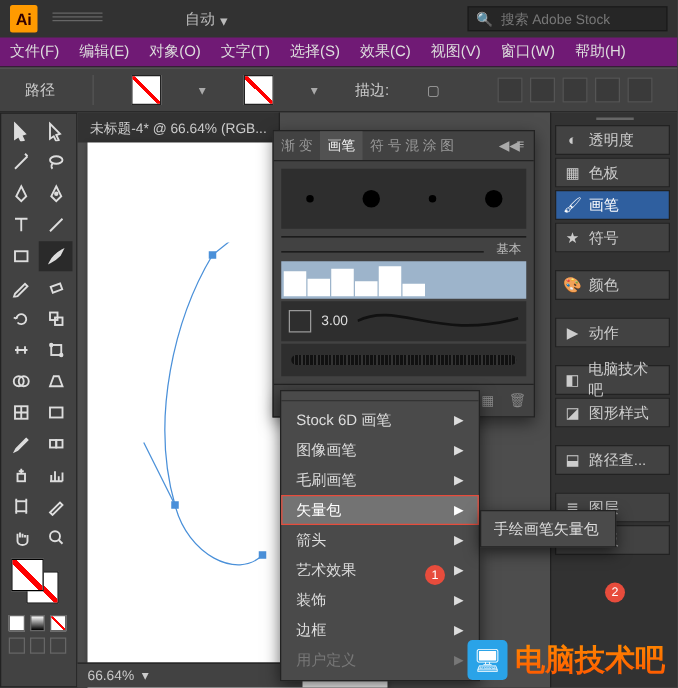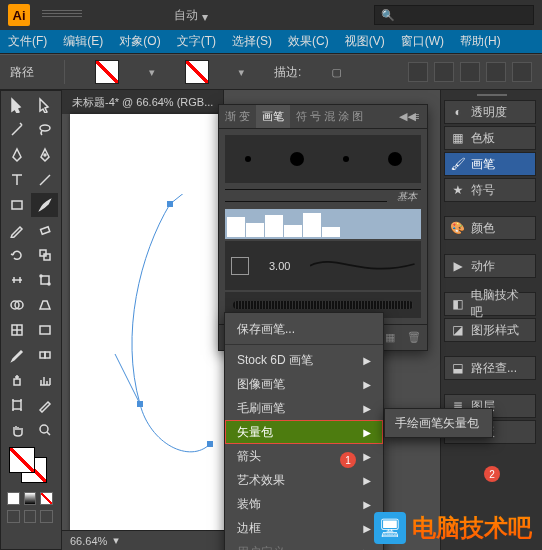--- a/index.html
+++ b/index.html
@@ -3,29 +3,29 @@
 <meta charset="utf-8">
 <style>
 * { margin:0; padding:0; box-sizing:border-box; font-family:"Microsoft YaHei",sans-serif; user-select:none; }
 body { background:#323232; width:542px; height:550px; overflow:hidden; position:relative; color:#ccc; font-size:11px; }
 
 
 .topbar { height:30px; background:#323232; display:flex; align-items:center; padding:0 8px; gap:12px; }
 .ai-logo { width:22px; height:22px; background:#ff9a00; color:#330000; font-weight:bold; font-size:13px; display:flex; align-items:center; justify-content:center; border-radius:2px; }
 .top-dashes { width:40px; height:10px; display:flex; flex-direction:column; gap:2px; }
 .top-dashes span { height:1px; background:#666; }
-.top-auto { margin-left:80px; display:flex; align-items:flex-end; gap:4px; color:#bbb; font-size:12px; }
+.top-auto { margin-left:54px; display:flex; align-items:flex-end; gap:4px; color:#bbb; font-size:12px; }
 .search { margin-left:auto; background:#262626; border:1px solid #1a1a1a; height:20px; width:160px; display:flex; align-items:center; padding:0 6px; color:#777; font-size:11px; gap:6px; }
 
 
-.menubar { height:24px; background:#0369a1; display:flex; align-items:center; gap:16px; padding:0 8px; color:#ddd; font-size:12px; border-bottom:1px solid #222; }
+.menubar { height:24px; background:#701a75; display:flex; align-items:center; gap:16px; padding:0 8px; color:#ddd; font-size:12px; border-bottom:1px solid #222; }
 .menubar span { cursor:default; }
 
 
-.optbar { height:36px; background:#424242; border-top:1px solid #555; border-bottom:1px solid #222; display:flex; align-items:center; padding:0 10px; gap:30px; }
+.optbar { height:36px; background:#424242; border-top:1px solid #555; border-bottom:1px solid #222; display:flex; align-items:center; padding:0 20px; gap:30px; }
 .optbar .label { color:#ccc; font-size:12px; }
 .swatch-none { width:24px; height:24px; background:#fff; position:relative; border:1px solid #222; }
 .swatch-none::after { content:""; position:absolute; left:0; top:0; right:0; bottom:0; background:linear-gradient(to top right, transparent 45%, red 45%, red 55%, transparent 55%); }
 .opt-sep { width:1px; height:24px; background:#555; }
 .opt-icons { margin-left:auto; display:flex; gap:6px; }
 .opt-icons .ico { width:20px; height:20px; background:#3a3a3a; border:1px solid #555; }
 
 
 .main { position:absolute; top:90px; left:0; right:0; bottom:0; display:flex; }
 
@@ -52,39 +52,39 @@
 
 .brushpanel { position:absolute; left:218px; top:104px; width:210px; background:#424242; border:1px solid #222; box-shadow:0 4px 12px rgba(0,0,0,0.5); z-index:5; }
 .bp-tabs { height:24px; display:flex; align-items:center; font-size:11px; color:#999; border-bottom:1px solid #222; }
 .bp-tabs .t { padding:0 6px; height:100%; display:flex; align-items:center; }
 .bp-tabs .t.act { background:#525252; color:#eee; }
 .bp-tabs .gap { flex:1; }
 .bp-tabs .mini-ico { width:14px; height:14px; color:#aaa; }
 .bp-row1 { height:48px; background:#2e2e2e; margin:6px; display:flex; align-items:center; justify-content:space-around; }
 .bp-row1 .dot { width:6px; height:6px; background:#000; border-radius:50%; }
 .bp-row1 .dot.big { width:14px; height:14px; }
-.bp-basic { height:18px; margin:0 6px; border-top:1px solid #111; display:flex; align-items:flex-start; justify-content:flex-end; color:#bbb; font-size:10px; padding-right:4px; position:relative;font-style:italic;}
+.bp-basic { height:18px; margin:0 6px; border-top:1px solid #111; display:flex; align-items:center; justify-content:flex-end; color:#bbb; font-size:10px; padding-right:4px; position:relative;}
 .bp-basic::before { content:""; position:absolute; left:0; right:34px; top:11px; height:1px; background:#111; }
 .bp-cal { height:30px; margin:2px 6px; background:#9db4cb; display:flex; align-items:flex-end; padding:2px; gap:1px; }
 .bp-cal span { background:#fff; width:18px; }
-.bp-stroke { height:49px; margin:0 6px; background:#2e2e2e; display:flex; align-items:center; gap:20px; padding:0 6px; }
+.bp-stroke { height:32px; margin:0 6px; background:#2e2e2e; display:flex; align-items:center; gap:8px; padding:0 6px; }
 .bp-stroke .sq { width:18px; height:18px; border:1px solid #999; }
 .bp-stroke .num { color:#ddd; font-size:11px; }
 .bp-stroke .wave { flex:1; }
 .bp-tex { height:26px; margin:2px 6px 6px; background:#2e2e2e; display:flex; align-items:center; justify-content:center; }
 .bp-tex .tex { width:180px; height:8px; background:repeating-linear-gradient(90deg,#111 0 2px,#333 2px 3px); border-radius:4px; }
 .bp-foot { height:26px; border-top:1px solid #222; display:flex; align-items:center; padding:0 6px; gap:8px; color:#888; }
 .bp-foot .gap { flex:1; }
 .bp-foot .fico { width:14px; height:14px; }
 
 
 .ctxmenu { position:absolute; left:224px; top:312px; width:160px; background:#4a4a4a; border:1px solid #222; box-shadow:0 4px 12px rgba(0,0,0,0.6); z-index:10; padding:4px 0; }
 .ctxmenu .item { height:24px; display:flex; align-items:center; padding:0 12px; color:#ddd; font-size:12px; justify-content:space-between; }
 .ctxmenu .item.dis { color:#777; }
-.ctxmenu .item.hl { background:#4d7c0f; color:#fff; outline:1px solid #e74c3c; outline-offset:-1px;gap:48px; }
+.ctxmenu .item.hl { background:#737373; color:#fff; outline:1px solid #e74c3c; outline-offset:-1px;gap:48px; }
 .ctxmenu .sep { height:1px; background:#333; margin:3px 0; }
 .ctxmenu .arrow { font-size:10px; }
 .badge { position:absolute; width:16px; height:16px; background:#e74c3c; color:#fff; border-radius:50%; font-size:10px; display:flex; align-items:center; justify-content:center; z-index:12; }
 
 
 .submenu { position:absolute; left:384px; top:408px; width:109px; background:#4a4a4a; border:1px solid #222; box-shadow:0 4px 12px rgba(0,0,0,0.6); z-index:11; padding:3px 0; }
 .submenu .item { height:22px; display:flex; align-items:center; padding:0 10px; color:#ddd; font-size:12px; }
 .submenu .item.hl { background:#4a90d9; color:#fff; outline:1px solid #e74c3c; outline-offset:-1px; }
 .rpanel { position:absolute; right:6px; top:100px; width:92px; display:flex; flex-direction:column; gap:2px; z-index:2; }
 .rp-item { height:24px; background:#424242; border:1px solid #222; display:flex; align-items:center; gap:6px; padding:0 6px; color:#ccc; font-size:12px; }
@@ -111,20 +111,21 @@
       <span></span>
       <span></span>
       <span></span>
     </div>
   <div class="top-auto">
     <span>自动</span>
     <span>▾</span>
   </div>
   <div class="search">
     <span>🔍</span>
+    <span>搜索 Adobe Stock</span>
   </div>
 </div>
 
 <div class="menubar">
   <span>文件(F)</span>
   <span>编辑(E)</span>
   <span>对象(O)</span>
   <span>文字(T)</span>
   <span>选择(S)</span>
   <span>效果(C)</span>
@@ -439,23 +440,20 @@
     <span class="fico">☁</span>
     <span class="gap"></span>
     <span class="fico">⊘</span>
     <span class="fico">⚙</span>
     <span class="fico">▦</span>
     <span class="fico">🗑</span>
   </div>
 </div>
 
 <div class="ctxmenu">
-  <div class="item">
-      <span>保存画笔...</span>
-    </div>
   <div class="sep"></div>
   <div class="item">
       <span>Stock 6D 画笔</span>
       <span class="arrow">▶</span>
     </div>
   <div class="item">
       <span>图像画笔</span>
       <span class="arrow">▶</span>
     </div>
   <div class="item">

